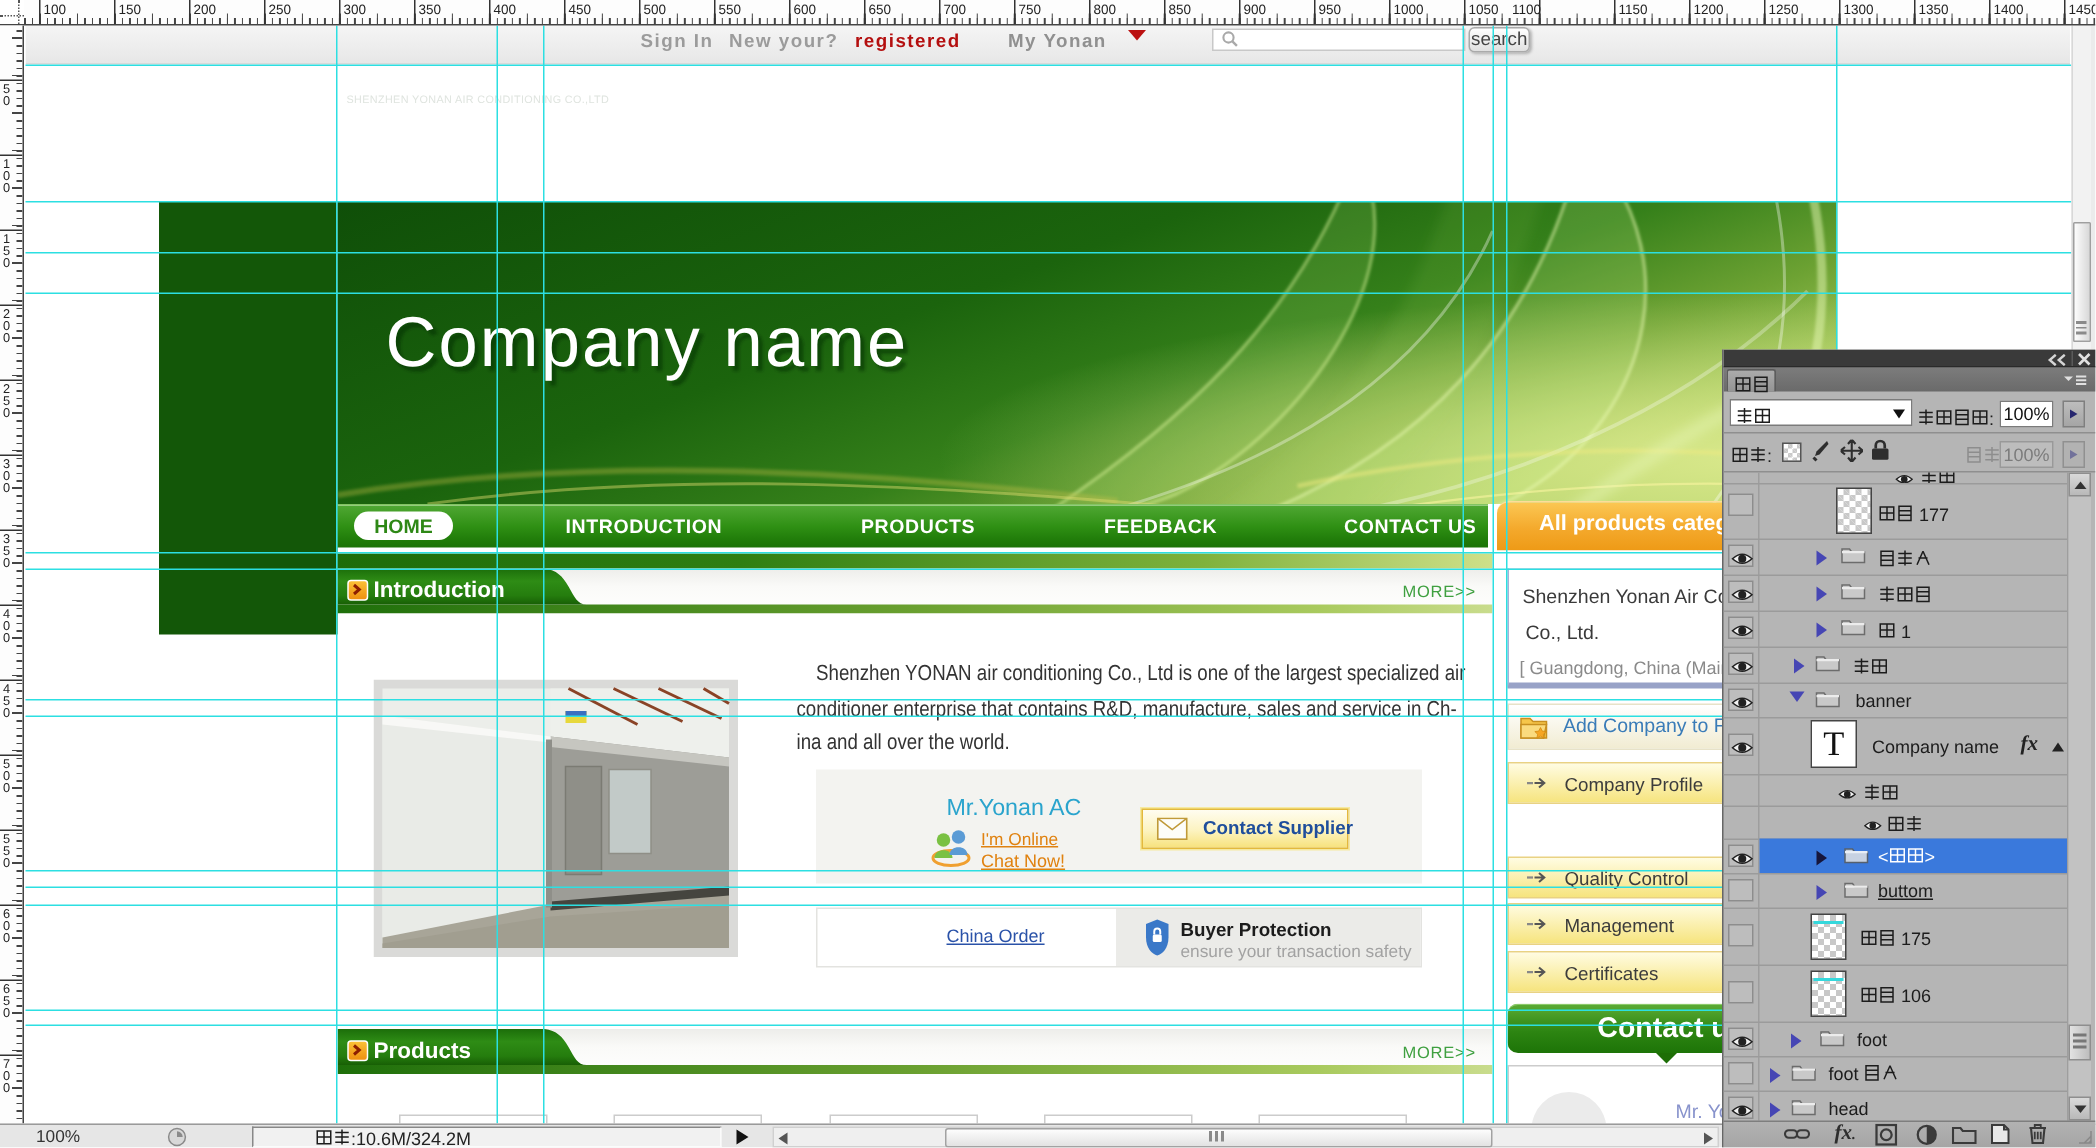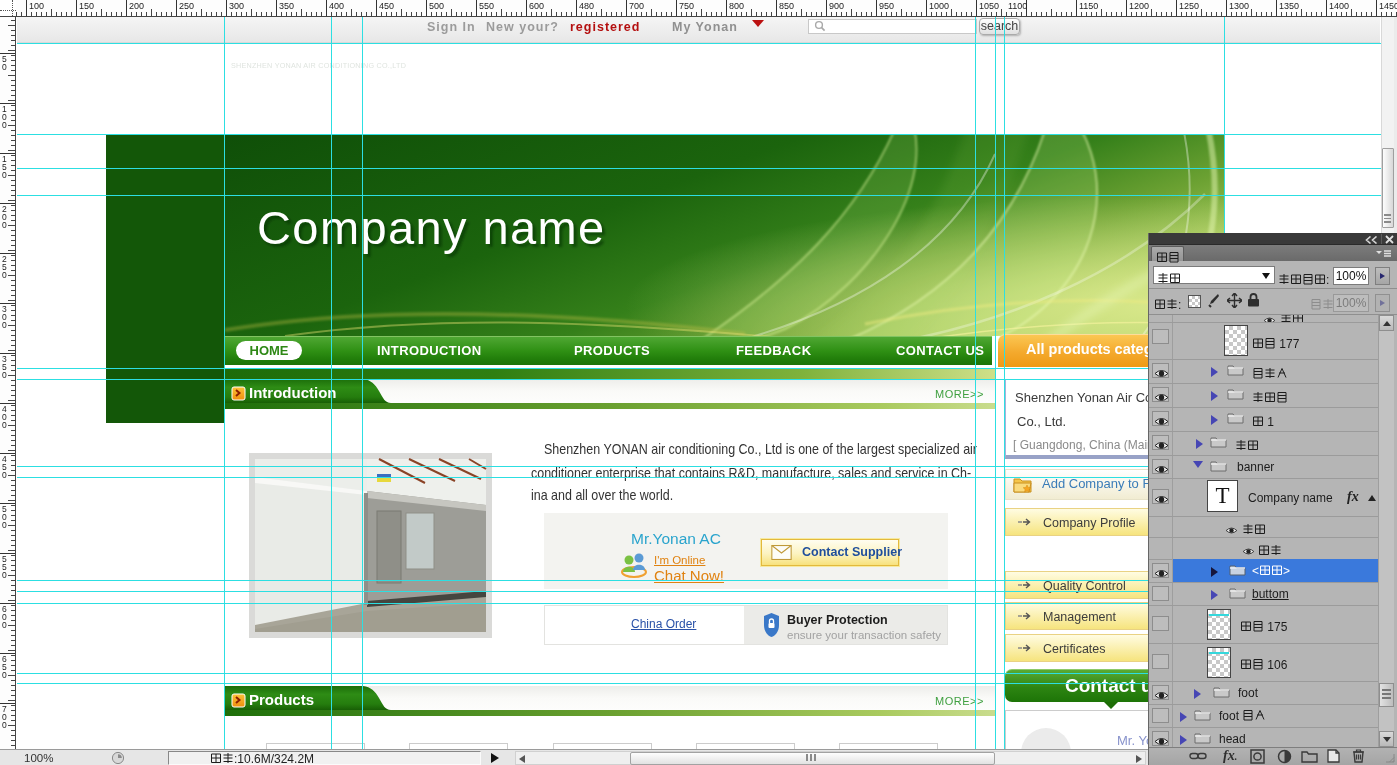--- a/index.html
+++ b/index.html
@@ -157,21 +157,21 @@
   <div class="ab" style="left:527px;top:496px;width:404px;height:76px;background:#f3f3f0;"></div>
   <div class="ab" style="left:614px;top:513px;font-size:15.5px;color:#2aa4cd;">Mr.Yonan AC</div>
   <svg class="ab" style="left:603px;top:535px;" width="30" height="27" viewBox="0 0 30 27">
     <ellipse cx="14" cy="20" rx="12" ry="5" fill="none" stroke="#f0a030" stroke-width="2"></ellipse>
     <circle cx="9" cy="8" r="4.5" fill="#7ac143"></circle>
         <path d="M3,20 C3,13 15,13 15,20 Z" fill="#7ac143"></path>
     <circle cx="19" cy="6" r="4.5" fill="#5b9bd5"></circle>
         <path d="M13,18 C13,11 25,11 25,18 Z" fill="#5b9bd5"></path>
   </svg>
   <div class="ab" style="left:637px;top:537px;font-size:11.5px;color:#e08210;text-decoration:underline;">I'm Online</div>
-  <div class="ab" style="left:637px;top:550px;font-size:15px;color:#e08210;text-decoration:underline;">Chat Now!</div>
+  <div class="ab" style="left:637px;top:550px;font-size:12px;color:#e08210;text-decoration:underline;">Chat Now!</div>
   <div class="ab" style="left:744px;top:522px;width:138px;height:27px;background:linear-gradient(#fffdf0,#fcf3c0 55%,#f7e27d);border:1px solid #e3b93c;box-shadow:0 0 0 1px #f6eaa0;box-sizing:border-box;"></div>
   <svg class="ab" style="left:753px;top:528px;" width="23" height="15" viewBox="0 0 19 14">
         <rect x="0.5" y="0.5" width="18" height="13" fill="#fdfdf8" stroke="#c09a38"></rect>
         <path d="M0.5,0.5 L9.5,7.5 L18.5,0.5" fill="none" stroke="#c09a38"></path>
       </svg>
   <div class="ab" style="left:785px;top:528px;font-size:12.5px;font-weight:bold;color:#1f4e9c;">Contact Supplier</div>
 
   <div class="ab" style="left:527px;top:588px;width:404px;height:40px;background:#fff;border:1px solid #e3e3e0;box-sizing:border-box;"></div>
   <div class="ab" style="left:727px;top:589px;width:203px;height:38px;background:#ebebe8;"></div>
   <div class="ab" style="left:614px;top:600px;font-size:12px;color:#2a52a8;text-decoration:underline;">China Order</div>
@@ -287,21 +287,21 @@
 <div class="rlab" style="left:329px;top:1px;">400</div>
 <div class="tick" style="left:376px;top:0;width:1px;height:16px;"></div>
 <div class="rlab" style="left:379px;top:1px;">450</div>
 <div class="tick" style="left:426px;top:0;width:1px;height:16px;"></div>
 <div class="rlab" style="left:429px;top:1px;">500</div>
 <div class="tick" style="left:476px;top:0;width:1px;height:16px;"></div>
 <div class="rlab" style="left:479px;top:1px;">550</div>
 <div class="tick" style="left:526px;top:0;width:1px;height:16px;"></div>
 <div class="rlab" style="left:529px;top:1px;">600</div>
 <div class="tick" style="left:576px;top:0;width:1px;height:16px;"></div>
-<div class="rlab" style="left:579px;top:1px;">480</div>
+<div class="rlab" style="left:579px;top:1px;">650</div>
 <div class="tick" style="left:626px;top:0;width:1px;height:16px;"></div>
 <div class="rlab" style="left:629px;top:1px;">700</div>
 <div class="tick" style="left:676px;top:0;width:1px;height:16px;"></div>
 <div class="rlab" style="left:679px;top:1px;">750</div>
 <div class="tick" style="left:726px;top:0;width:1px;height:16px;"></div>
 <div class="rlab" style="left:729px;top:1px;">800</div>
 <div class="tick" style="left:776px;top:0;width:1px;height:16px;"></div>
 <div class="rlab" style="left:779px;top:1px;">850</div>
 <div class="tick" style="left:826px;top:0;width:1px;height:16px;"></div>
 <div class="rlab" style="left:829px;top:1px;">900</div>

